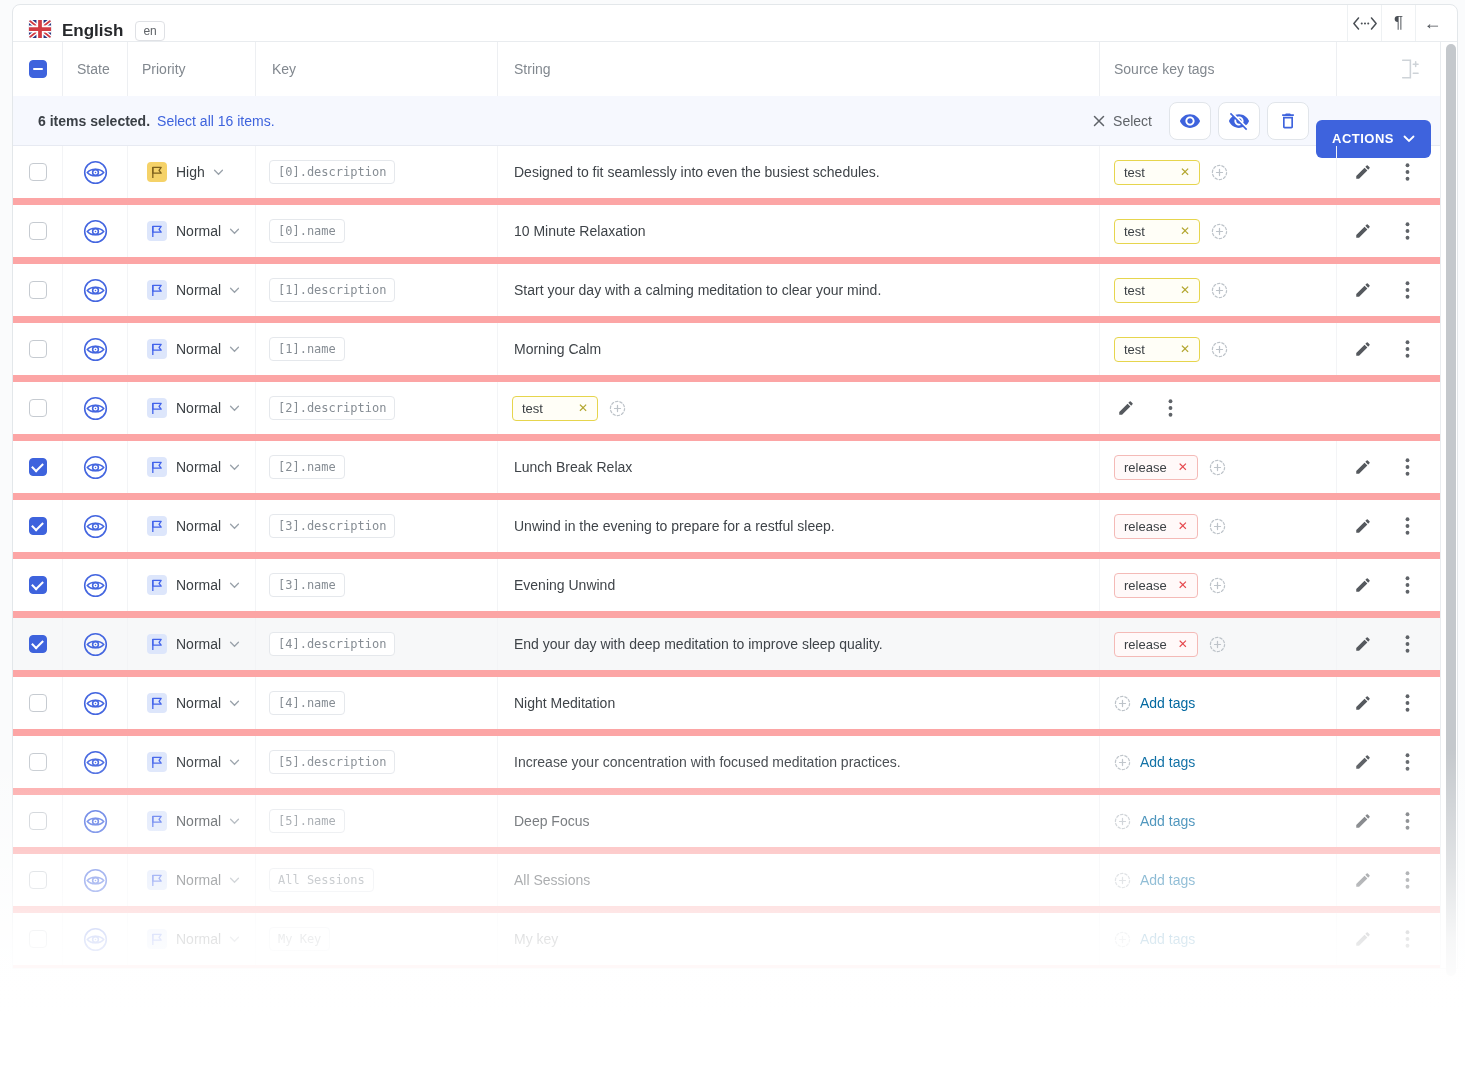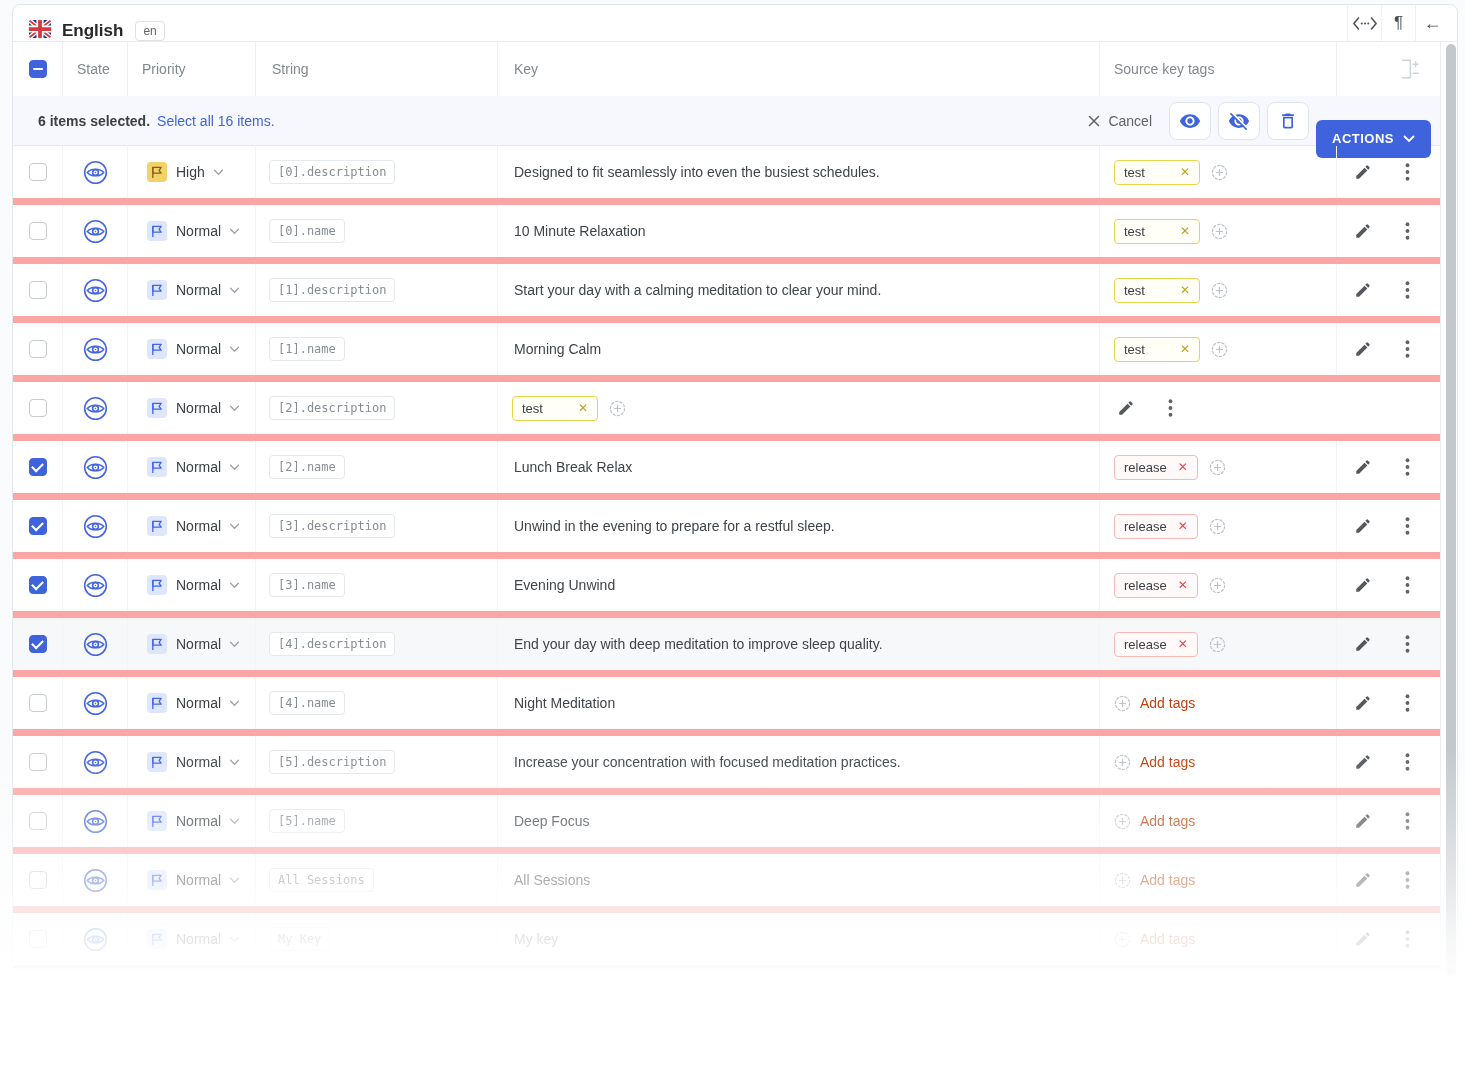--- a/index.html
+++ b/index.html
@@ -97,21 +97,21 @@
   .tag {
     display:inline-flex; align-items:center; gap:8px; padding:4px 9px; border-radius:4px;
     font-size:13px; color:#3c4145; background:#fff; border:1px solid transparent; cursor:pointer;
   }
   .tag-yellow { border-color:#e6d54d; background:#fffef7;gap:35px; }
   .tag-yellow .tag-x { color:#b3a62e; }
   .tag-red { border-color:#f4bab7; background:#fff9f9;gap:11px; }
   .tag-red .tag-x { color:#e5484d; }
   .tag-x { font-size:12px; line-height:1; cursor:pointer; }
   .tag-plus { margin-left:11px; display:flex; cursor:pointer; }
-  .add-tags { display:inline-flex; align-items:center; gap:9px; color:#c2410c; font-size:14px; cursor:pointer; }
+  .add-tags { display:inline-flex; align-items:center; gap:9px; color:#0369a1; font-size:14px; cursor:pointer; }
   .icon-btn { width:36px; height:36px; border:none; background:transparent; display:flex; align-items:center; justify-content:center; cursor:pointer; }
   
   .scroll-thumb { position:absolute; left:1446px; top:44px; width:10px; height:932px; background:#c4c8cc; border-radius:6px; cursor:pointer; }
   .fade-overlay {
     position:absolute; left:0; top:748px; width:1465px; height:317px; pointer-events:none; z-index:5;
     background:linear-gradient(180deg, rgba(255,255,255,0) 0%, rgba(255,255,255,.5) 38%,
       rgba(255,255,255,.85) 60%, rgba(255,255,255,.98) 76%, #fff 88%);
   }
 </style>
 </head>
@@ -158,43 +158,43 @@
   </div>
 
   <div class="table-wrap">
 
     <div class="thead grid-cols">
       <div class="hcell center">
         <span class="checkbox indeterminate"></span>
       </div>
       <div class="hcell">State</div>
       <div class="hcell">Priority</div>
+      <div class="hcell key-h">Key</div>
       <div class="hcell string-h">String</div>
-      <div class="hcell key-h">Key</div>
       <div class="hcell">Source key tags</div>
       <div class="hcell last">
         <button class="icon-btn">
           <svg width="26" height="22" viewBox="0 0 27 22" fill="none" stroke="#ced3d8" stroke-width="1.6" stroke-linecap="round">
             <path d="M9 2 h8 v18 h-8"></path>
             <path d="M20 6 h5 M22.5 3.5 v5"></path>
             <path d="M20 15.5 h5"></path>
           </svg>
         </button>
       </div>
     </div>
 
     <div class="selbar">
       <span class="sel-summary">6 items selected.</span>
       <a class="sel-link">Select all 16 items.</a>
       <span class="sel-right">
         <button class="cancel-btn">
           <svg width="12" height="12" viewBox="0 0 12 12" stroke="#5f6368" stroke-width="1.5" stroke-linecap="round">
               <path d="M1.5 1.5 L10.5 10.5 M10.5 1.5 L1.5 10.5"></path>
             </svg>
-          <span>Cancel</span>
+          <span>Select</span>
         </button>
         <button class="tool-btn">
           <svg width="22" height="22" viewBox="0 0 24 24" fill="#3e63dd">
               <path d="M12 4.5C7 4.5 2.73 7.61 1 12c1.73 4.39 6 7.5 11 7.5s9.27-3.11 11-7.5c-1.73-4.39-6-7.5-11-7.5zM12 17c-2.76 0-5-2.24-5-5s2.24-5 5-5 5 2.24 5 5-2.24 5-5 5zm0-8c-1.66 0-3 1.34-3 3s1.34 3 3 3 3-1.34 3-3-1.34-3-3-3z"></path>
             </svg>
         </button>
         <button class="tool-btn">
           <svg width="22" height="22" viewBox="0 0 24 24" fill="#3e63dd">
               <path d="M12 7c2.76 0 5 2.24 5 5 0 .65-.13 1.26-.36 1.83l2.92 2.92c1.51-1.26 2.7-2.89 3.43-4.75-1.73-4.39-6-7.5-11-7.5-1.4 0-2.74.25-3.98.7l2.16 2.16C10.74 7.13 11.35 7 12 7zM2 4.27l2.28 2.28.46.46C3.08 8.3 1.78 10.02 1 12c1.73 4.39 6 7.5 11 7.5 1.55 0 3.03-.3 4.38-.84l.42.42L19.73 22 21 20.73 3.27 3 2 4.27zM7.53 9.8l1.55 1.55c-.05.21-.08.43-.08.65 0 1.66 1.34 3 3 3 .22 0 .44-.03.65-.08l1.55 1.55c-.67.33-1.41.53-2.2.53-2.76 0-5-2.24-5-5 0-.79.2-1.53.53-2.2zm4.31-.78l3.15 3.15.02-.16c0-1.66-1.34-3-3-3l-.17.01z"></path>
             </svg>

